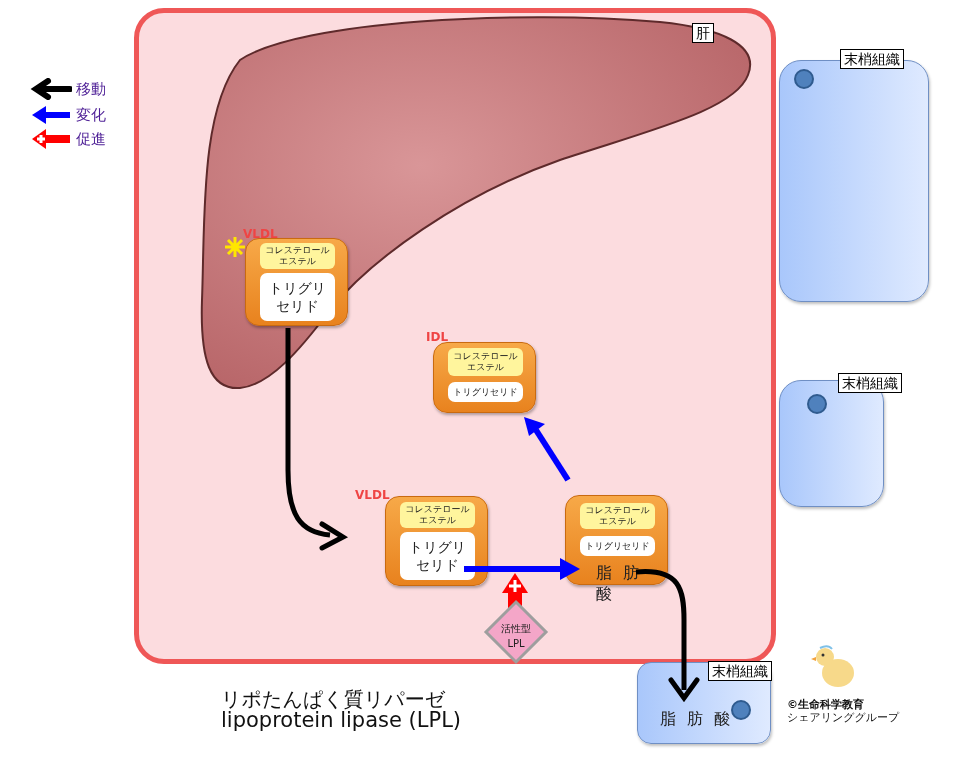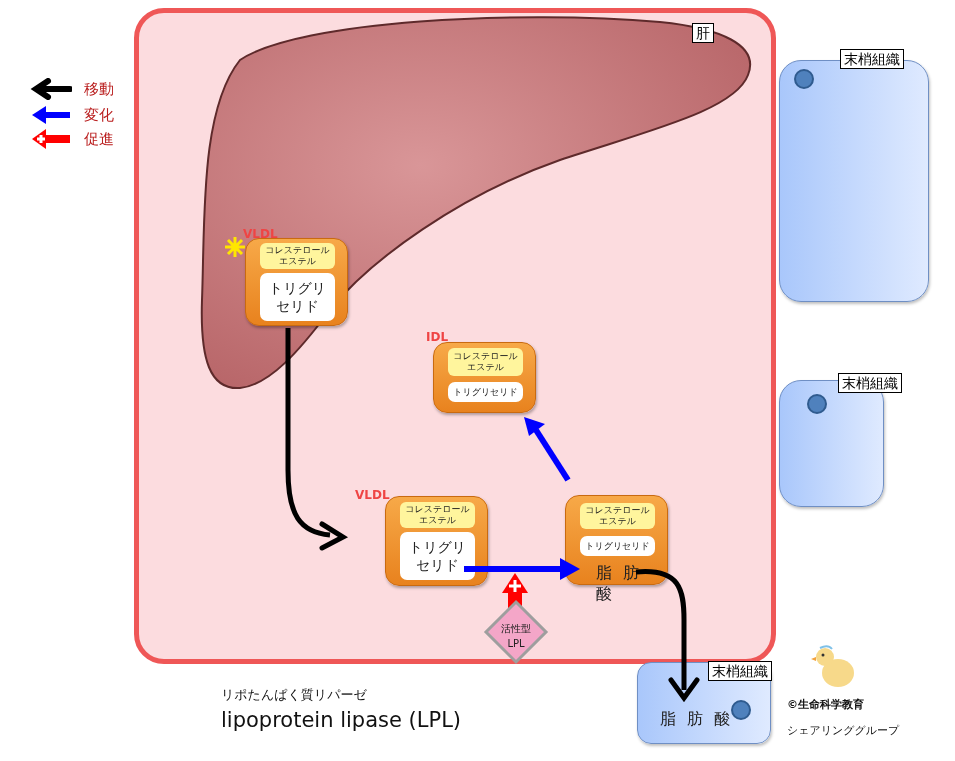--- a/index.html
+++ b/index.html
@@ -1,19 +1,19 @@
 <!DOCTYPE html>
 <html><head>
 <meta charset="utf-8">
 <style>
   html, body { margin:0; padding:0; background:#fff; }
   body { width:955px; height:761px; position:relative; overflow:hidden; font-family:"DejaVu Sans", sans-serif; }
   .abs { position:absolute; }
   svg.layer { position:absolute; left:0; top:0; }
-  .legend-item { position:absolute; left:28px; display:flex; align-items:center; gap:12px; font-size:15px; color:#b91c1c; }
+  .legend-item { position:absolute; left:28px; display:flex; align-items:center; gap:4px; font-size:15px; color:#4c1d95; }
   .liver-frame { left:134px; top:8px; width:632px; height:646px; border:5px solid #ef5757; border-radius:30px; background:#fcdcdf; }
   .label-box { position:absolute; background:#fff; border:1px solid #000; font-size:14px; padding:0 3px; line-height:18px; color:#000; }
   .tissue { position:absolute; border:1px solid #6f8fc4; border-radius:22px; background:linear-gradient(90deg,#a9c7fb,#dfeaff); box-shadow:1px 2px 3px rgba(0,0,0,0.25); }
   .cell-dot { position:absolute; width:16px; height:16px; border-radius:50%; background:#4f81bd; border:2px solid #2f5b8f; }
   .lipo { position:absolute; border-radius:14px; background:linear-gradient(180deg,#f7a948,#e8821e); border:1px solid #c96a10; box-shadow:1px 2px 3px rgba(0,0,0,0.3);margin-left:12px; }
   .ce { position:absolute; background:#fff59d; border-radius:6px; font-size:9px; text-align:center; line-height:11px; color:#222; display:flex; align-items:center; justify-content:center; }
   .tg { position:absolute; background:#fff; border-radius:7px; text-align:center; color:#222; display:flex; align-items:center; justify-content:center; }
   .lp-title { position:absolute; font-weight:bold; color:#ef4444; font-size:12px; }
   .fa { position:absolute; font-size:16px; letter-spacing:3px; color:#222; }
 </style>
@@ -113,24 +113,24 @@
   <path d="M636 572 C680 568 684 590 684 620 V690" stroke="#000" stroke-width="5" fill="none"></path>
   <path d="M671 680 L684 698 L697 680" stroke="#000" stroke-width="5" fill="none" stroke-linecap="round"></path>
   <rect x="508" y="590" width="14" height="18" fill="#ff0000"></rect>
   <path d="M502 593 L515 573 L528 593 Z" fill="#ff0000"></path>
   <path d="M515 580 V592 M509 586 H521" stroke="#fff" stroke-width="3"></path>
   <path d="M516 602 L546 632 L516 662 L486 632 Z" fill="#f4a6c8" stroke="#9e9e9e" stroke-width="3"></path>
 </svg>
 <div class="abs" style="left:494px; top:621px; width:44px; font-size:10px; text-align:center; white-space:pre; line-height:15px; color:#222;">活性型
 LPL</div>
 
-<div class="abs" style="left:221px; top:686px; font-size:13px; color:#111;">リポたんぱく質リパーゼ</div>
+<div class="abs" style="left:221px; top:686px; font-size:20px; color:#111;">リポたんぱく質リパーゼ</div>
 <div class="abs" style="left:221px; top:708px; font-size:21px; color:#111;">lipoprotein lipase (LPL)</div>
 
 <svg class="abs" width="60" height="60" style="left:800px; top:635px;">
   <ellipse cx="38" cy="38" rx="16" ry="14" fill="#f7d98a"></ellipse>
   <circle cx="25" cy="22" r="9" fill="#f7d98a"></circle>
   <circle cx="23" cy="20" r="1.5" fill="#333"></circle>
   <path d="M16 22 L11 24 L16 26" fill="#f2a23c"></path>
   <path d="M20 13 Q28 9 32 14" stroke="#7fc1e8" stroke-width="2" fill="none"></path>
 </svg>
 <div class="abs" style="left:787px; top:697px; font-size:11px; color:#111;font-weight:bold;">©生命科学教育</div>
-<div class="abs" style="left:787px; top:710px; font-size:11px; color:#111;margin-top:13px;">シェアリンググループ</div>
+<div class="abs" style="left:787px; top:710px; font-size:11px; color:#111;">シェアリンググループ</div>
 
 </body></html>

